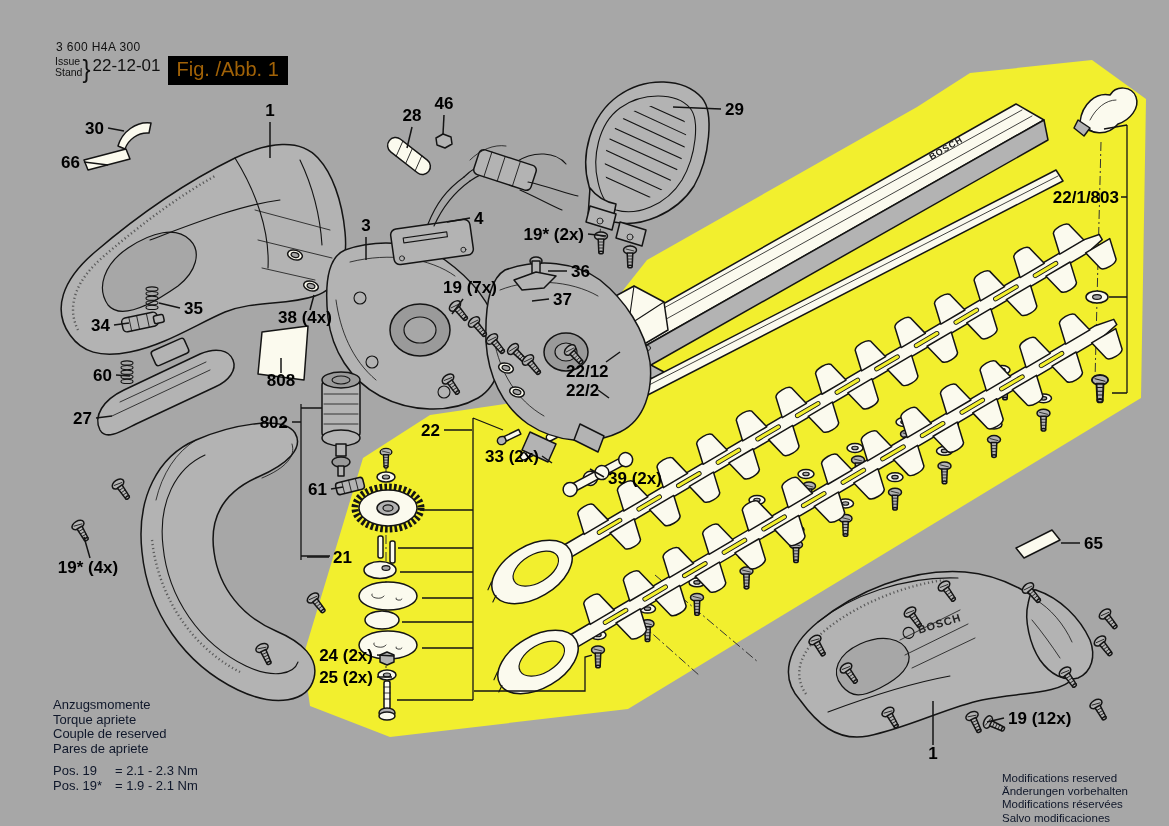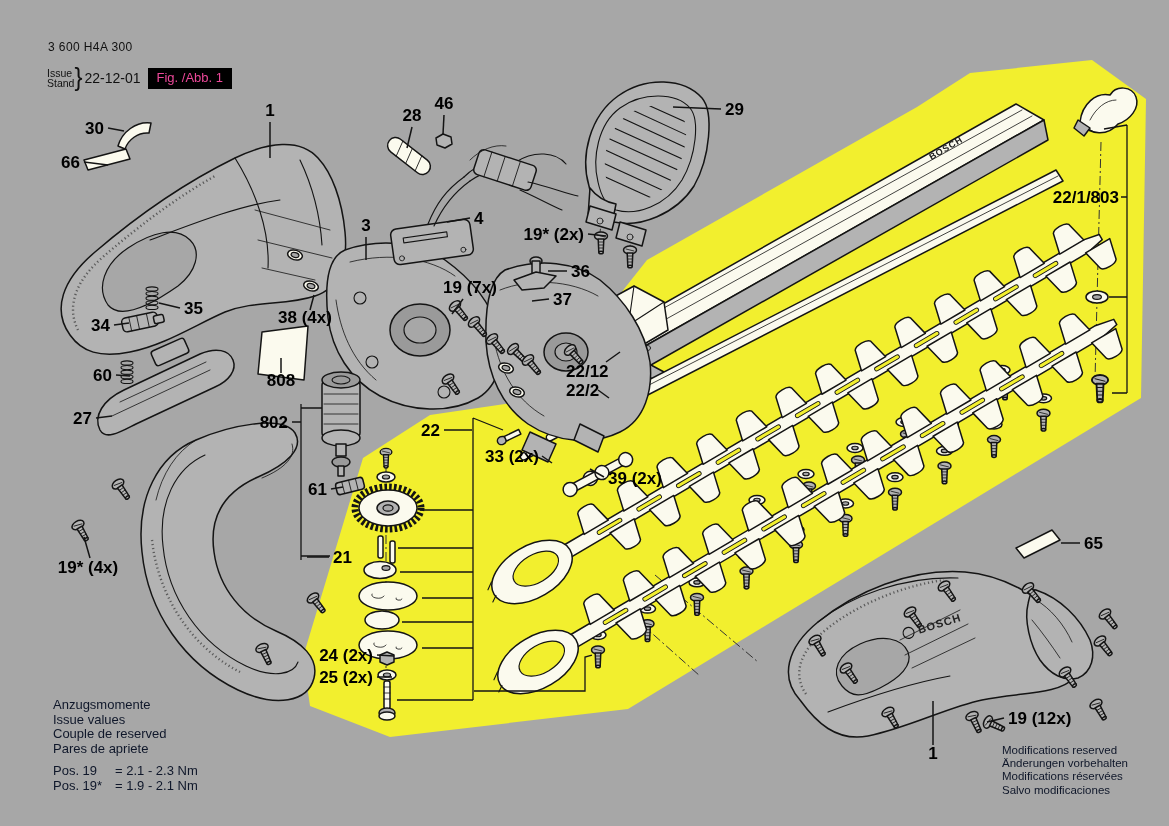--- a/index.html
+++ b/index.html
@@ -18,25 +18,25 @@
   .leader{fill:none;stroke:#141414;stroke-width:1.5}
   .plabel{font:700 17px "Liberation Sans",sans-serif;fill:#000}
   .dash{fill:none;stroke:#333;stroke-width:1;stroke-dasharray:9 3 2 3}
   .stipple{fill:none;stroke:#5a5a5a;stroke-width:2.4;stroke-dasharray:1.2 2.8}
   .bracket{fill:none;stroke:#141414;stroke-width:1.3}
   .gearteeth{fill:none;stroke:#141414;stroke-width:7;stroke-dasharray:2.6 2.2}
   .brand{font:700 11px "Liberation Sans",sans-serif;fill:#222;letter-spacing:1px}
   
   .header{position:absolute;color:#111;}
   .pn{font-size:12px;letter-spacing:.4px;margin-left:1px}
-  .issue-row{display:flex;align-items:center;margin-top:10px}
+  .issue-row{display:flex;margin-top:2px}
   .is-col{display:flex;flex-direction:column;font-size:10.5px;line-height:10.5px}
   .brace{font-size:24px;transform:scaleY(1.05);margin:0 2px 0 0}
-  .date{font-size:14px;margin-right:7px}
-  .figbox{background:#000;color:#ec4899;font-size:13px;padding:2px 9px 4px 9px}
+  .date{font-size:17px;margin-right:7px}
+  .figbox{background:#000;color:#a16207;font-size:20px;padding:2px 9px 4px 9px}
   .note{position:absolute;color:#0f172a}
   .torque{font-size:13px;line-height:14.6px}
   .torque .rows{margin-top:8px}
   .trow{display:flex}
   .trow .pos{width:62px}
   .mods{font-size:11.5px;line-height:13.2px}
 </style>
 </head>
 <body>
 
@@ -847,53 +847,53 @@
           <polyline points="1004,718 987,722" class="leader"></polyline>
           <text x="1008" y="724" text-anchor="start" class="plabel">19 (12x)</text>
         </g>
         <g>
           <polyline points="933,745 933,701" class="leader"></polyline>
           <text x="933" y="759" text-anchor="middle" class="plabel">1</text>
         </g>
       </g>
 </svg>
 
-<div class="header" style="left:47px;top:40px">
+<div class="header" style="left:55px;top:40px">
   <div class="pn">3 600 H4A 300</div>
   <div class="issue-row">
     <div class="is-col">
       <span>Issue</span>
       <span>Stand</span>
     </div>
     <div class="brace">}</div>
     <div class="date">22-12-01</div>
     <div class="figbox">Fig. /Abb. 1</div>
   </div>
 </div>
 
 <div class="note torque" style="left:53px;top:698px">
   <div id="torque-lines">
         <div>Anzugsmomente</div>
-        <div>Issue values</div>
+        <div>Torque apriete</div>
         <div>Couple de reserved</div>
         <div>Pares de apriete</div>
       </div>
   <div class="rows" id="torque-rows">
         <div class="trow">
           <span class="pos">Pos. 19</span>
           <span class="val">= 2.1 - 2.3 Nm</span>
         </div>
         <div class="trow">
           <span class="pos">Pos. 19*</span>
           <span class="val">= 1.9 - 2.1 Nm</span>
         </div>
       </div>
 </div>
 
-<div class="note mods" style="left:1002px;top:744px">
+<div class="note mods" style="left:1002px;top:772px">
   <div id="mods-lines">
         <div>Modifications reserved</div>
         <div>Änderungen vorbehalten</div>
         <div>Modifications réservées</div>
         <div>Salvo modificaciones</div>
       </div>
 </div>
 
 </div>
 </body></html>

